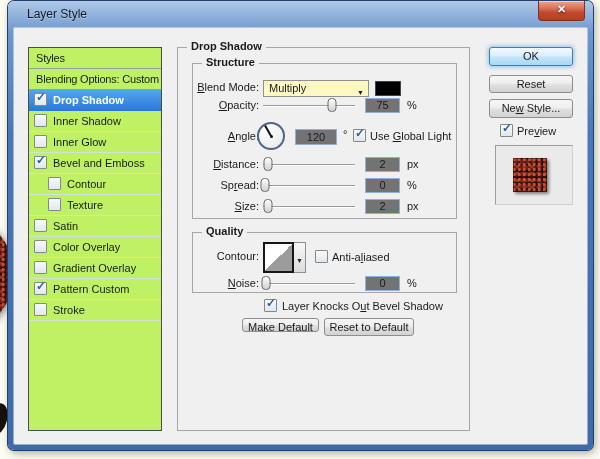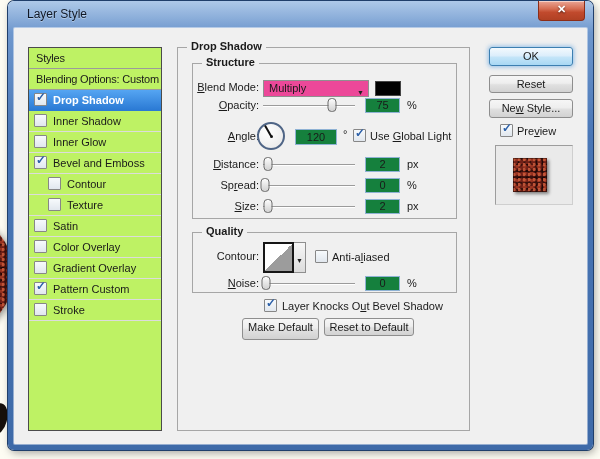--- a/index.html
+++ b/index.html
@@ -57,33 +57,33 @@
   
   .group{position:absolute;border:1px solid #a6a6a6;box-sizing:border-box;}
   .glabel{position:absolute;top:-8px;left:9px;background:#f0f0f0;padding:0 4px;font-weight:bold;}
   .group.main{left:163px;top:19px;width:293px;height:384px;}
   .group.structure{left:14px;top:15px;width:265px;height:156px;}
   .group.quality{left:14px;top:184px;width:265px;height:61px;}
 
   .flabel{position:absolute;left:0;width:66px;text-align:right;}
   .ak{text-decoration:underline;}
 
-  .combo{position:absolute;left:70px;top:16px;width:106px;height:17px;background:#ec4899;
+  .combo{position:absolute;left:70px;top:16px;width:106px;height:17px;background:#fef9c3;
     border:1px solid #8f8f8f;box-sizing:border-box;line-height:15px;padding-left:5px;}
   .combo .arr{position:absolute;right:4px;top:4px;font-size:7px;color:#222;}
   .swatch{position:absolute;left:182px;top:17px;width:26px;height:15px;background:#000;
     border:1px solid #444;box-sizing:border-box;}
 
   .slider{position:absolute;left:70px;width:92px;height:15px;}
   .slider .track{position:absolute;left:0;right:0;top:7px;height:1px;background:#9b9b9b;
     box-shadow:0 1px 0 #fff;}
   .slider .thumb{position:absolute;top:0;width:9px;height:14px;border:1px solid #6b6b6b;
     border-radius:4px;background:linear-gradient(#fcfcfc,#d2d2d2);transform:translateX(-50%);
     box-sizing:border-box;}
-  .valbox{position:absolute;left:172px;width:35px;height:15px;background:#15803d;
+  .valbox{position:absolute;left:172px;width:35px;height:15px;background:#737373;
     border:1px solid #8fb2d4;text-align:center;line-height:13px;box-sizing:border-box;}
   .unit{position:absolute;left:214px;}
 
   .dial{position:absolute;left:64px;top:58px;width:28px;height:28px;border:2px solid #4f6586;
     border-radius:50%;background:radial-gradient(circle at 35% 30%,#fff,#e6e6e6);
     box-sizing:border-box;}
   .dial .needle{position:absolute;left:50%;top:50%;width:12px;height:2px;margin-top:-1px;
     background:#101010;transform-origin:0 50%;}
   .dial .hub{position:absolute;left:50%;top:50%;width:3px;height:3px;margin:-1.5px 0 0 -1.5px;
     border-radius:50%;background:#101010;}
@@ -91,21 +91,21 @@
   .contour-pick{position:absolute;left:70px;top:9px;width:31px;height:31px;border:2px solid #161616;
     background:linear-gradient(to bottom right,#fff 50%,#9c9c9c 50%);box-sizing:border-box;}
   .contour-arrow{position:absolute;left:101px;top:9px;width:12px;height:31px;
     border:1px solid #8f8f8f;border-left:none;background:linear-gradient(#f7f7f7,#dcdcdc);
     box-sizing:border-box;text-align:center;}
   .contour-arrow span{font-size:7px;color:#222;position:relative;top:10px;}
 
   .wbtn{position:absolute;border:1px solid #8e8e8e;border-radius:3px;text-align:center;
     line-height:16px;box-sizing:border-box;
     background:linear-gradient(#f6f6f6,#eeeeee 45%,#e0e0e0 55%,#d2d2d2);}
-  .btn-md{left:64px;top:270px;width:77px;height:22px;}
+  .btn-md{left:64px;top:270px;width:77px;height:14px;}
   .btn-rd{left:146px;top:270px;width:90px;height:18px;}
   .btn-ok{left:475px;top:19px;width:84px;height:19px;border-color:#3c7fb1;
     background:linear-gradient(#f3f9fd,#dceefb 45%,#c3e4f8 55%,#a8d8f4);
     box-shadow:0 0 4px 1px rgba(70,150,220,.55);line-height:17px;}
   .btn-reset{left:475px;top:47px;width:84px;height:18px;}
   .btn-new{left:475px;top:71px;width:84px;height:19px;line-height:17px;}
 
   .ko-cb{position:absolute;left:86px;top:251px;}
   .ko-label{position:absolute;left:104px;top:252px;}
   .ugl-cb{position:absolute;left:160px;top:65px;}

